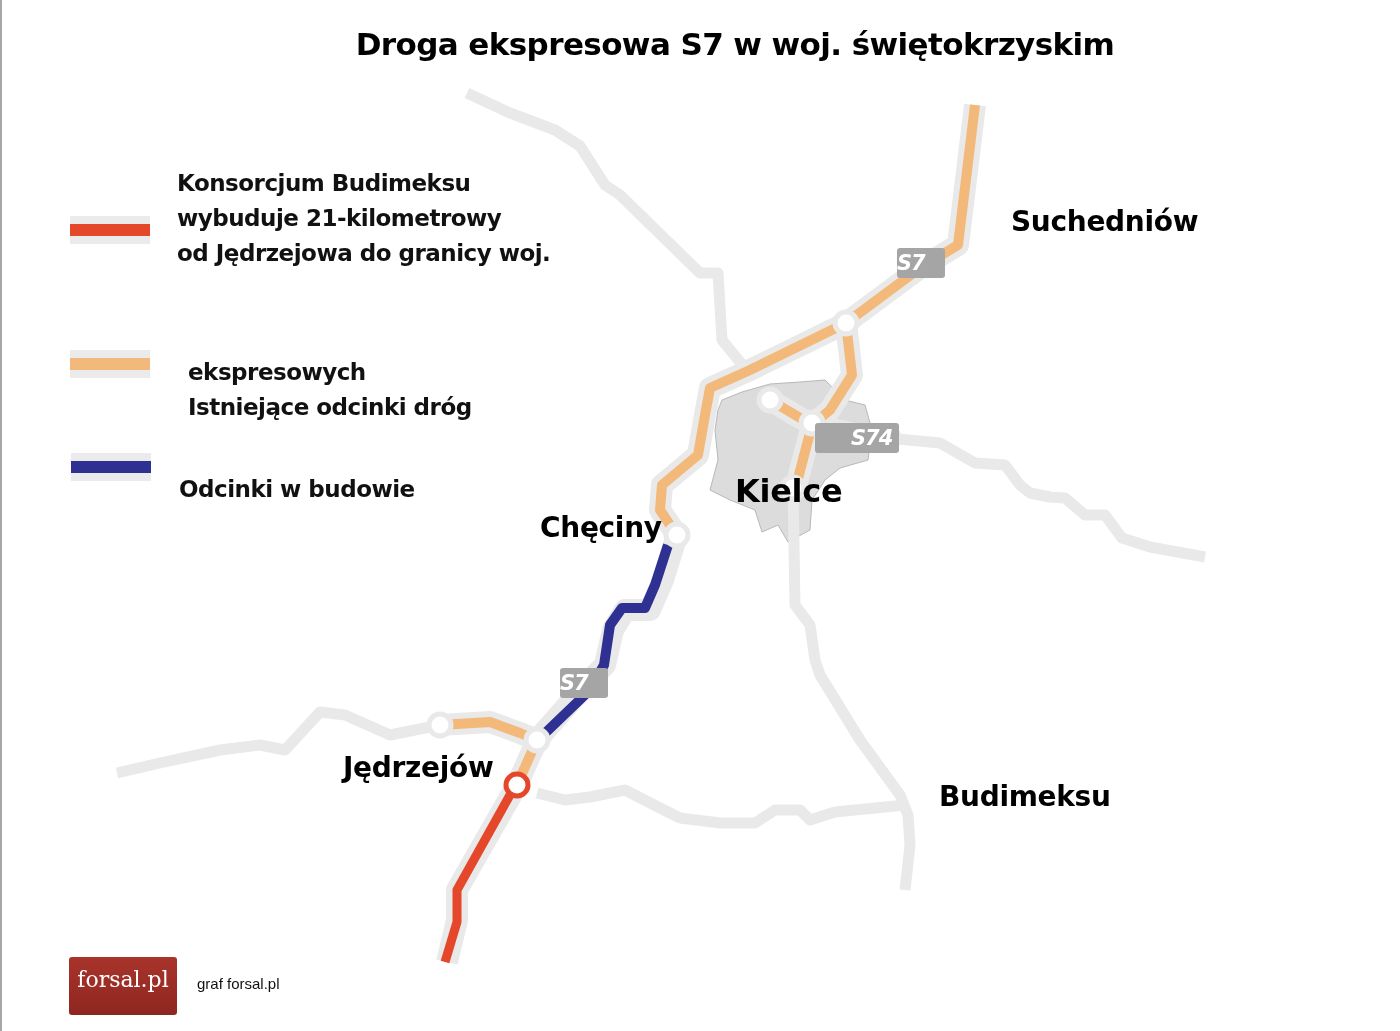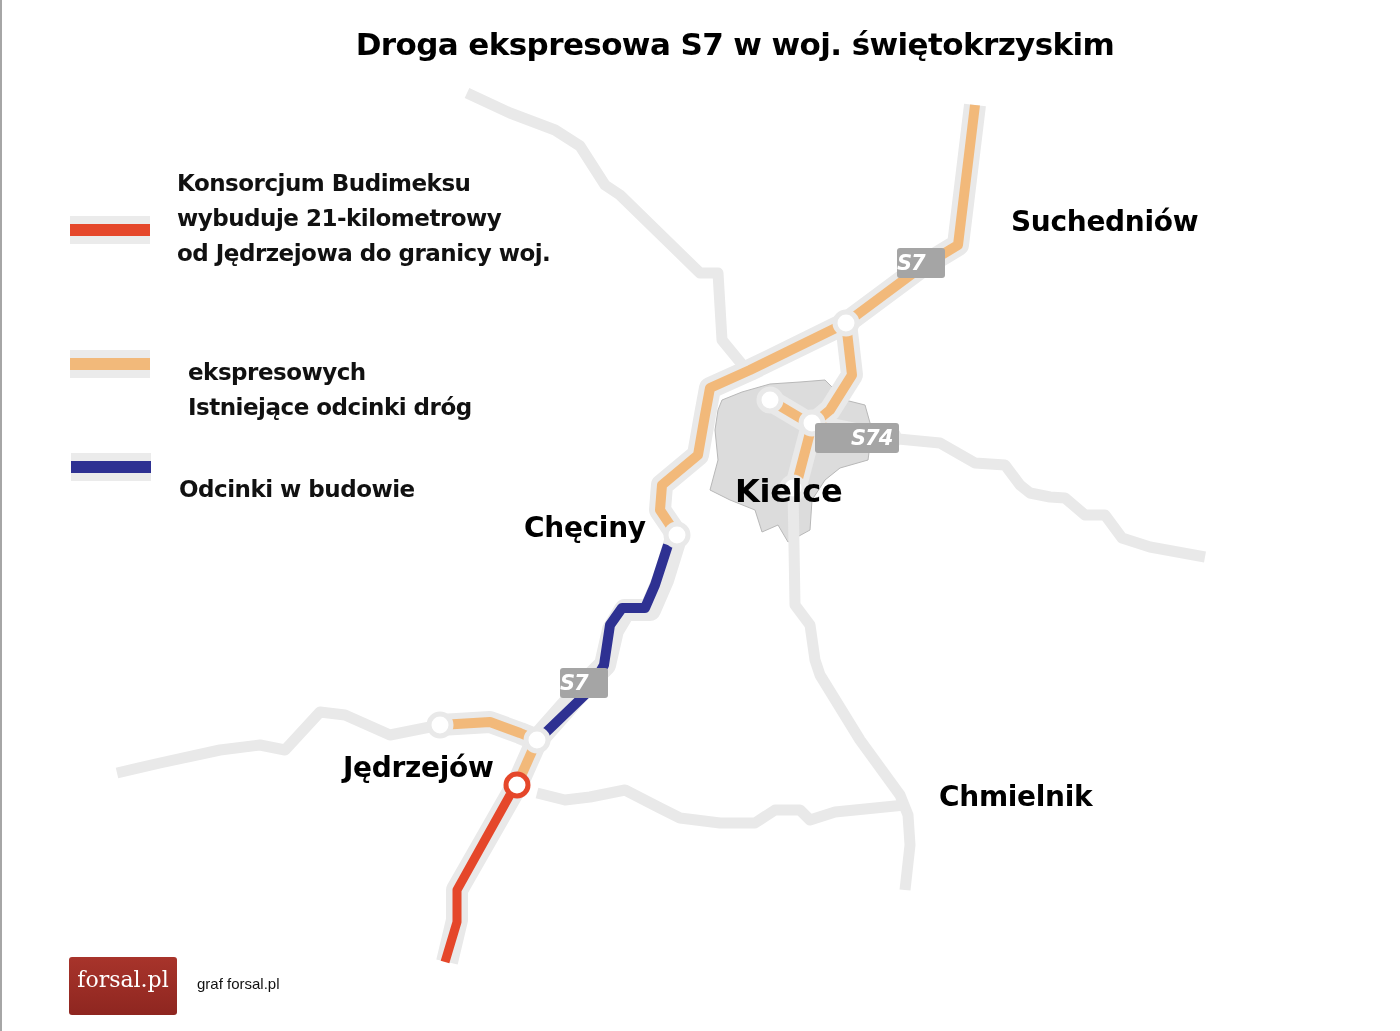--- a/index.html
+++ b/index.html
@@ -112,18 +112,18 @@
 <div class="legend-text" style="left:179px;top:451px;">
   <div>Odcinki w budowie</div>
 </div>
 
 <div class="shield" style="left:897px;top:248px;width:48px;">S7</div>
 <div class="shield" style="left:815px;top:423px;width:48px;padding-left:36px;">S74</div>
 <div class="shield" style="left:560px;top:668px;width:48px;">S7</div>
 
 <div class="city" style="left:1011px;top:205px;font-size:28px;">Suchedniów</div>
 <div class="city" style="left:689px;top:472px;font-size:32px;margin-left:46px;">Kielce</div>
-<div class="city" style="left:524px;top:511px;font-size:28px;">Chęciny</div>
+<div class="city" style="left:540px;top:511px;font-size:28px;">Chęciny</div>
 <div class="city" style="left:343px;top:751px;font-size:28px;">Jędrzejów</div>
-<div class="city" style="left:939px;top:780px;font-size:28px;">Chmielnik</div>
+<div class="city" style="left:939px;top:780px;font-size:28px;">Budimeksu</div>
 
 <div class="logo">forsal.pl</div>
 <div class="credit">graf forsal.pl</div>
 
 </body></html>

